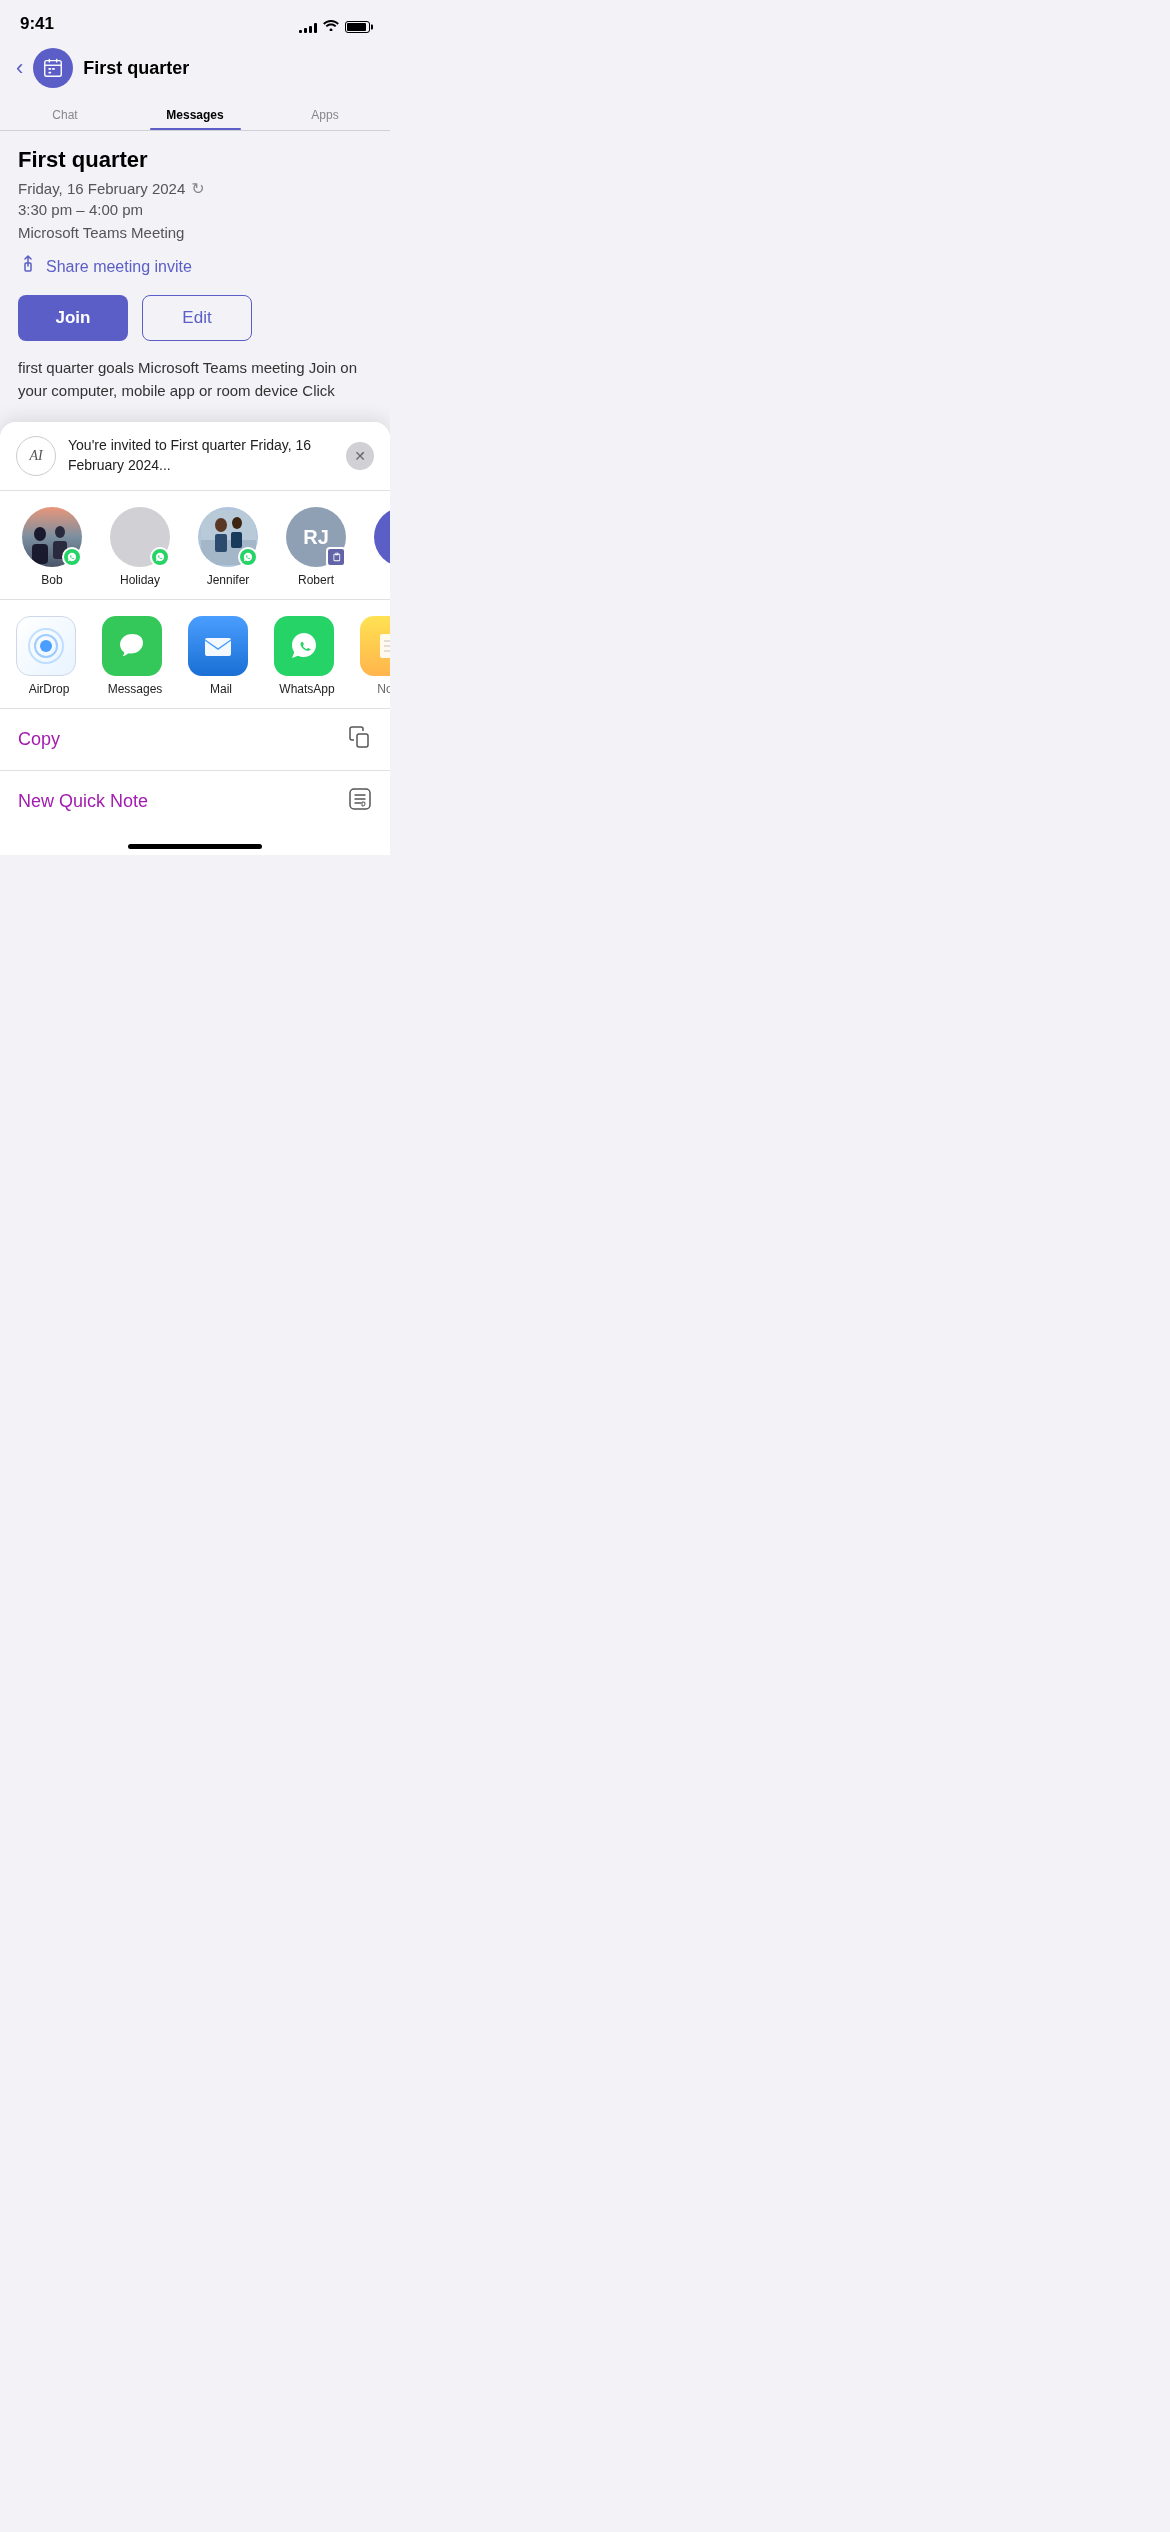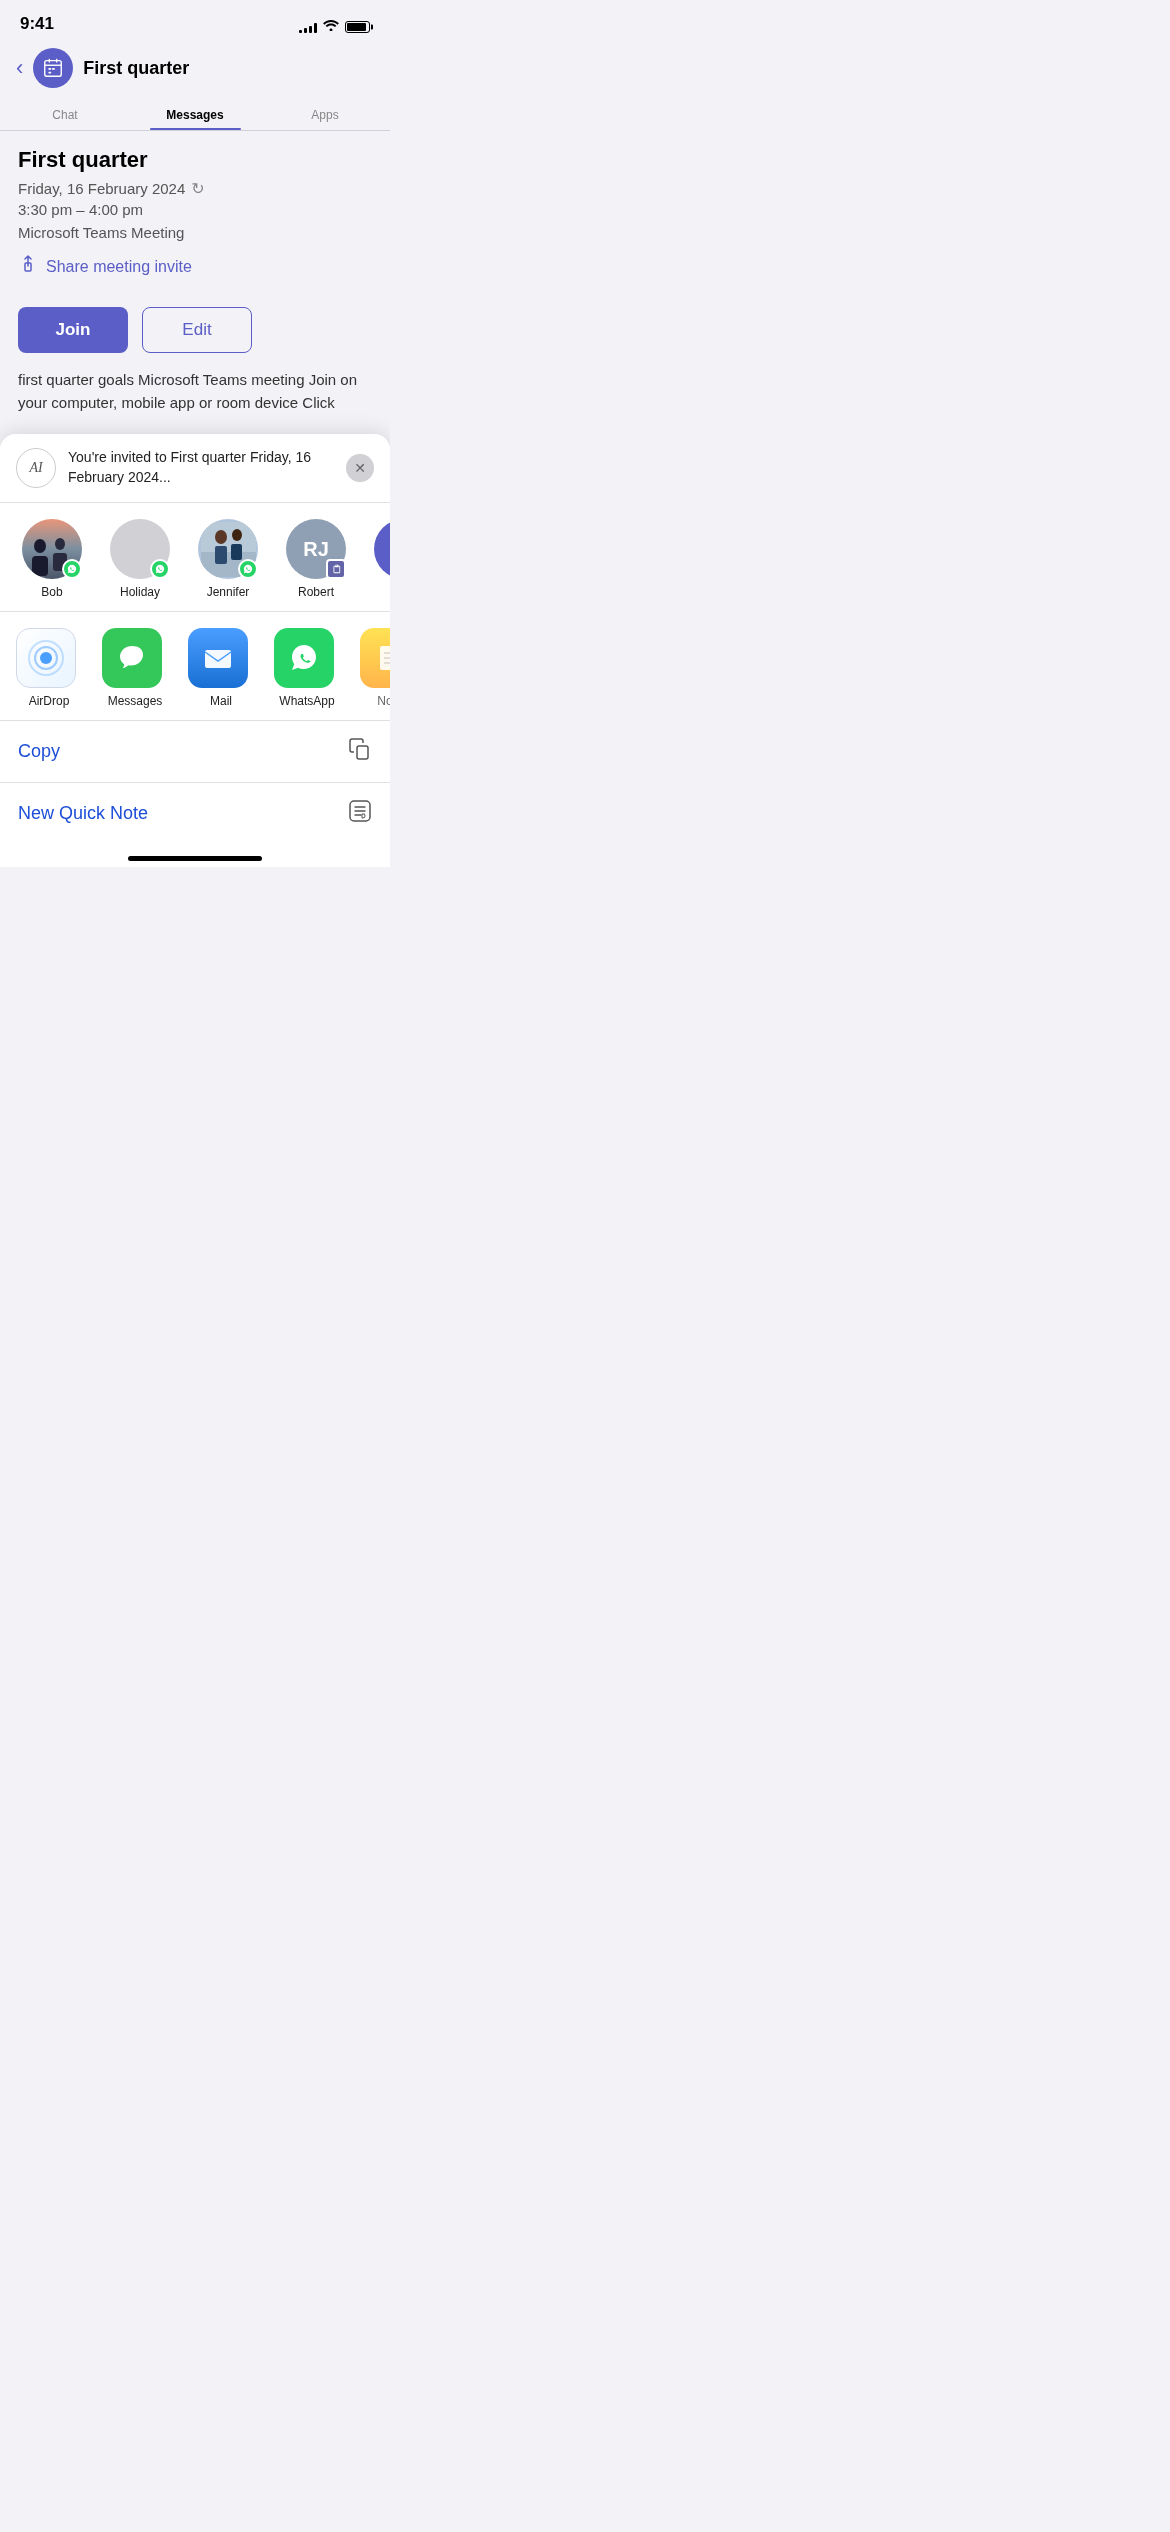--- a/index.html
+++ b/index.html
@@ -175,21 +175,21 @@
       color: #555;
       margin-bottom: 14px;
     }
     .share-invite {
       display: flex;
       align-items: center;
       gap: 8px;
       color: #5b5ec6;
       font-size: 16px;
       cursor: pointer;
-      margin-bottom: 28px;
+      margin-bottom: 16px;
     }
 
     
     .action-buttons {
       display: flex;
       gap: 14px;
       margin-bottom: 16px;
     }
     .btn-join {
       background: #5b5ec6;
@@ -453,21 +453,21 @@
       display: flex;
       align-items: center;
       justify-content: space-between;
       padding: 16px 18px;
       border-bottom: 1px solid #e0e0e0;
       background: #fff;
       cursor: pointer;
     }
     .action-row-label {
       font-size: 18px;
-      color: #1d4ed8;
+      color: #a21caf;
     }
     .action-row-icon {
       color: #555;
       font-size: 20px;
     }
 
     
     .home-indicator {
       width: 100%;
       display: flex;

